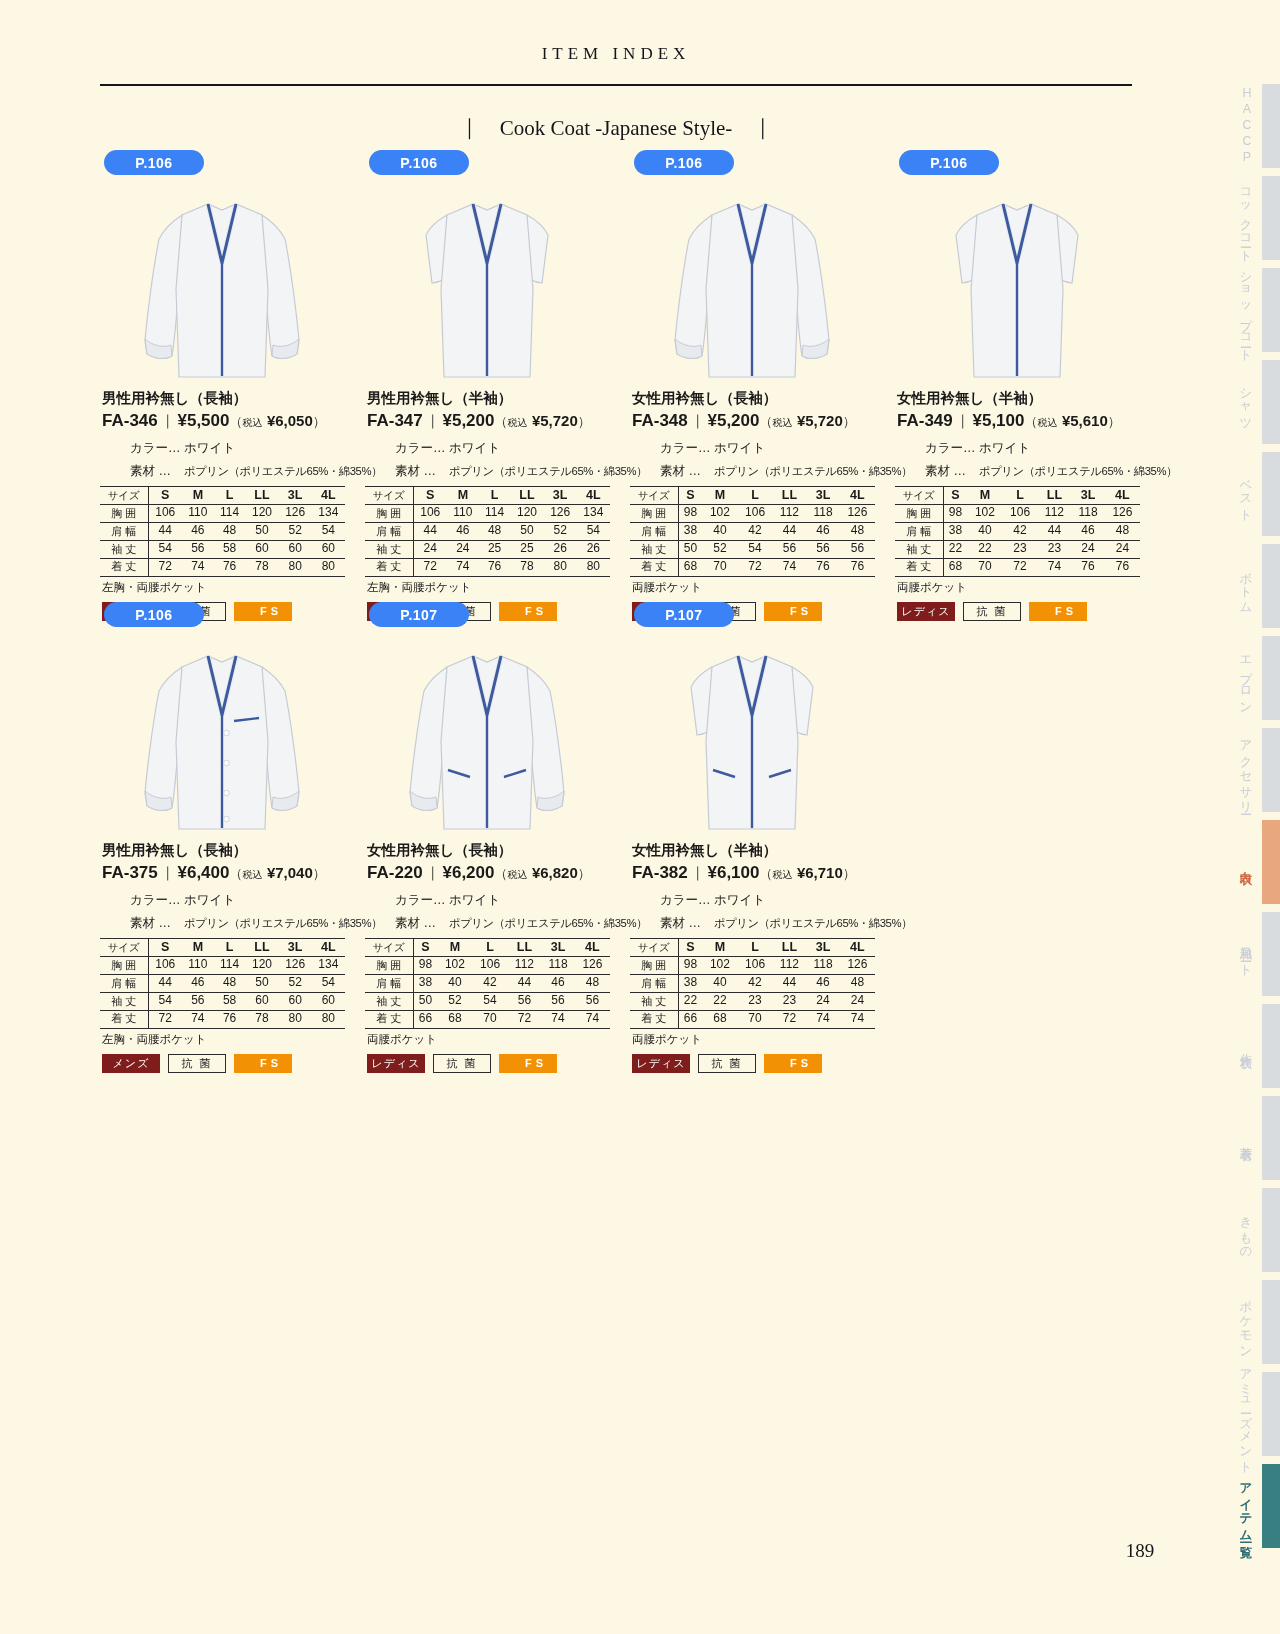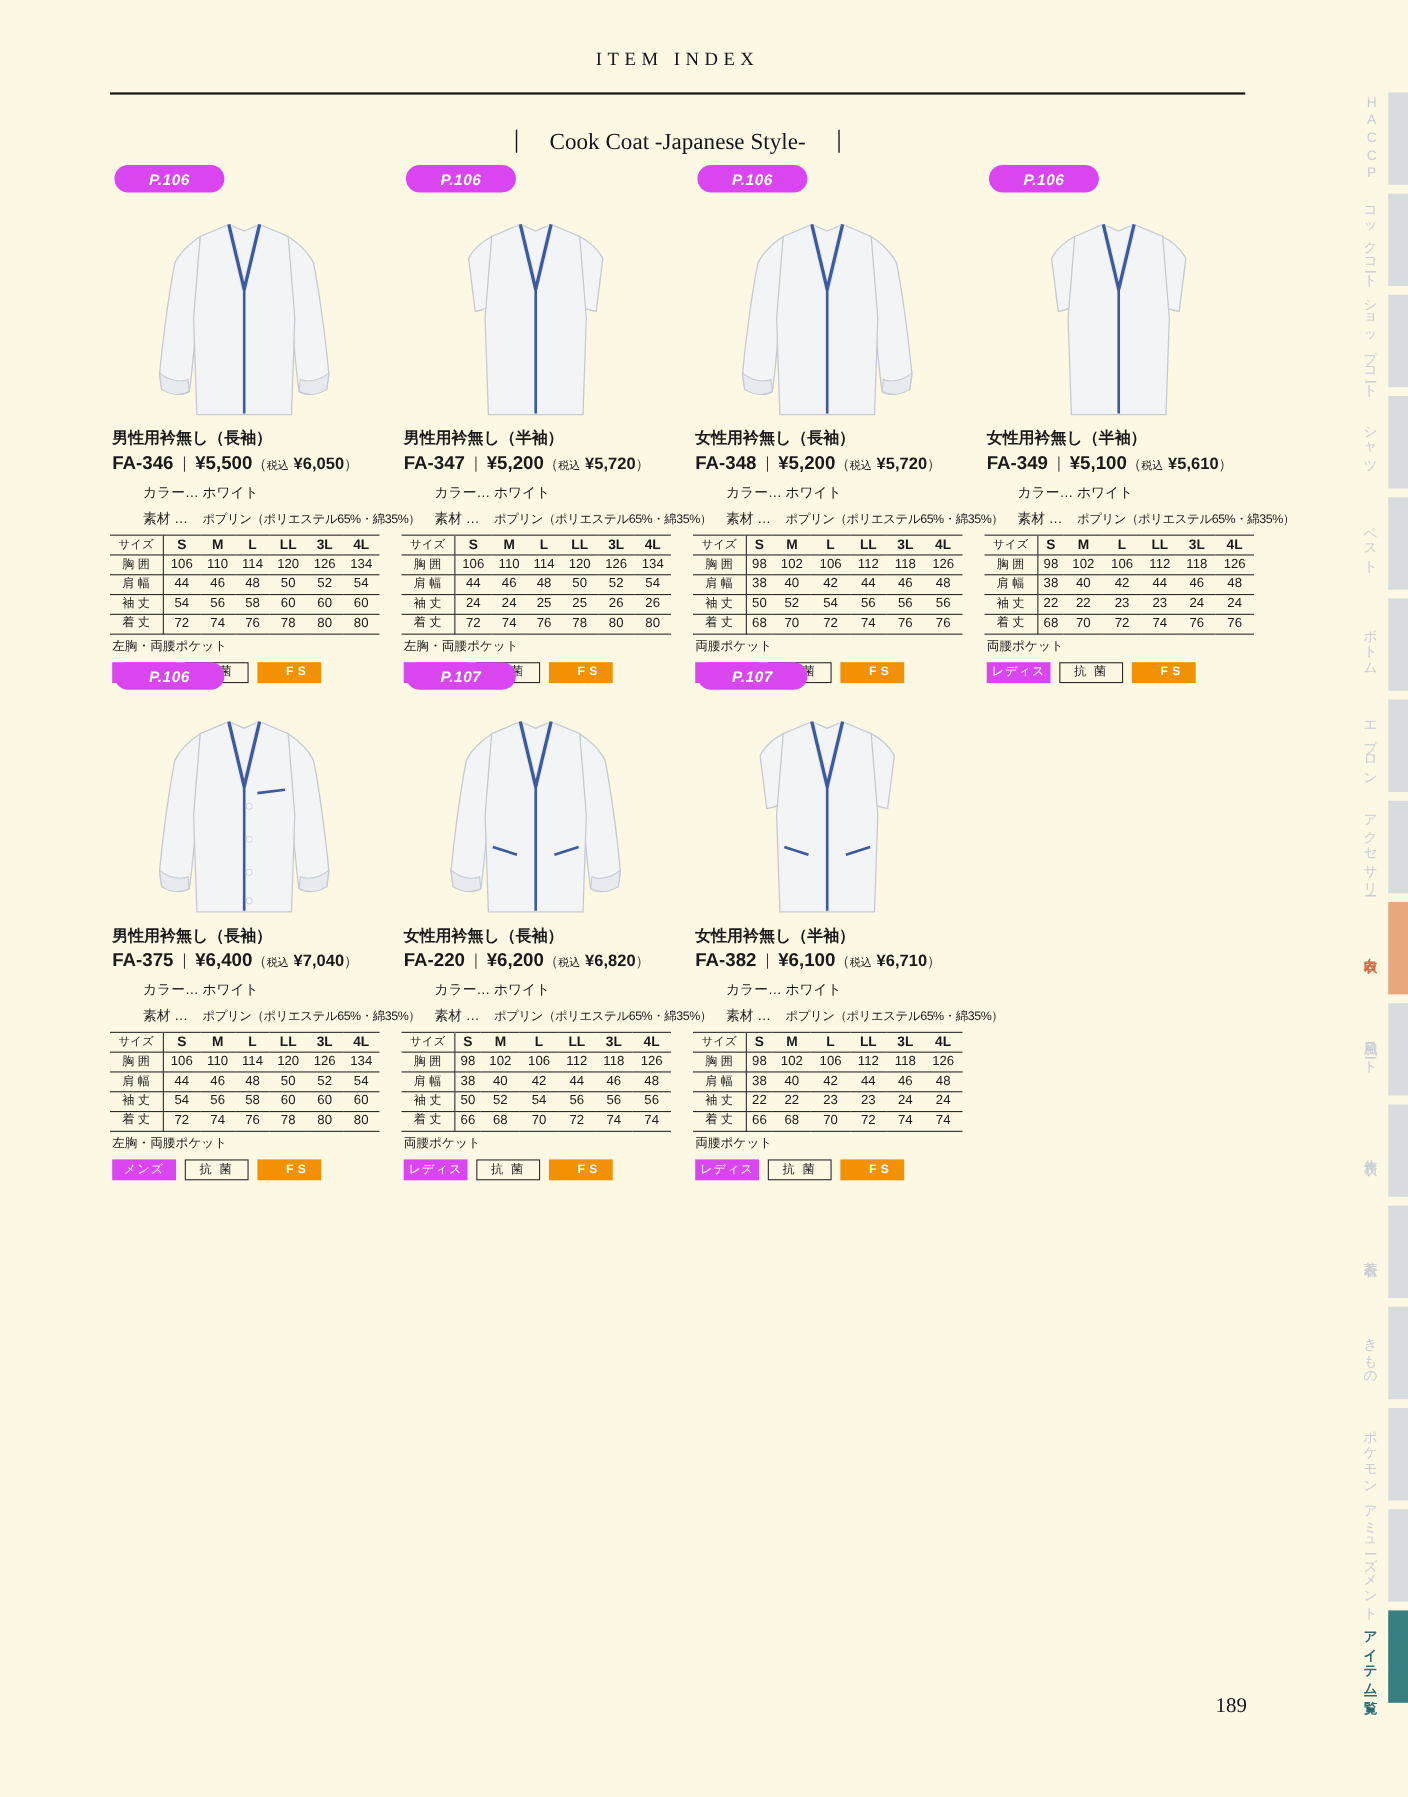--- a/index.html
+++ b/index.html
@@ -27,23 +27,23 @@
     font-size:21px; color:#15151c;
   }
   .title-bar{ font-weight:300; margin:0 20px; position:relative; top:-1px; }
   
   .row{ position:absolute; left:100px; display:flex; gap:20px; }
   .row-1{ top:150px; }
   .row-2{ top:602px; }
   .card{ width:245px; }
   .badge{
     width:100px; height:25px; margin-left:4px;
-    background:#d946ef; color:#fff; border-radius:13px;
+    background:#3b82f6; color:#fff; border-radius:13px;
     display:flex; align-items:center; justify-content:center;
-    font-size:14px; font-weight:bold; letter-spacing:.5px;font-style:italic;
+    font-size:14px; font-weight:bold; letter-spacing:.5px;
   }
   .photo{ height:208px; display:flex; align-items:flex-end; justify-content:center; }
   .p-name{ font-size:14.5px; font-weight:bold; margin:6px 0 3px 2px; white-space:nowrap; }
   .p-code{ margin:1px 0 9px 2px; white-space:nowrap; }
   .code,.price{ font-size:17px; font-weight:bold; }
   .sep{ font-size:14px; margin:0 3px; position:relative; top:-1px; }
   .paren{ font-size:13px; color:#3a3a3a; }
   .tax-label{ font-size:10px; }
   .tax-price{ font-size:15px; font-weight:bold; }
   .spec{ font-size:12.5px; margin:0 0 6px 2px; white-space:nowrap; }
@@ -59,40 +59,40 @@
   .sizes th.lbl,.sizes td.lbl{
     border-right:1px solid #2b2b2b; width:48px; font-size:11px; white-space:nowrap;
   }
   .sizes thead th.lbl{ font-size:10.5px; font-weight:normal; }
   .pocket-note{ font-size:11.5px; margin:3px 0 7px 2px; }
   .tags{ display:flex; gap:8px; margin-left:2px; }
   .tag{
     width:58px; height:19px; display:flex; align-items:center; justify-content:center;
     font-size:11px; line-height:1;
   }
-  .tag.filled{ background:#d946ef; color:#fff; letter-spacing:1px; }
+  .tag.filled{ background:#7f1d1d; color:#fff; letter-spacing:1px; }
   .tag.outline{ border:1px solid #2b2b2b; color:#17171c; letter-spacing:2px; }
   .tag.accent{ color:#fff; letter-spacing:4px; padding-left:16px; font-weight:bold; }
   
   .sidebar{ position:absolute; top:84px; right:0; width:70px; }
   .side-item{ position:relative; height:84px; margin-bottom:8px; }
   .side-tab{ position:absolute; right:0; top:0; width:18px; height:84px; background:#D9DCDF; }
   .side-label{
     position:absolute; right:26px; top:50%; transform:translateY(-50%);
     writing-mode:vertical-rl; font-size:12.5px; letter-spacing:1px;
     color:#C8CDD7; white-space:nowrap;
   }
   .side-label.latin{ text-orientation:upright; letter-spacing:2px; }
   .side-item.active-orange .side-tab{ background:#E9A77D; }
   .side-item.active-orange .side-label{ color:#CE6B44; font-weight:bold; }
   .side-item.active-teal .side-tab{ background:#387F82; }
   .side-item.active-teal .side-label{ color:#2E6F75; font-weight:bold; }
   
   .page-number{
-    position:absolute; top:1540px; left:1105px; width:70px; text-align:left;
+    position:absolute; top:1540px; left:1105px; width:70px; text-align:center;
     font-family:"Liberation Serif", serif; font-size:19px; color:#15151c;
   }
 </style>
 </head>
 <body>
 
 <div class="header-title">ITEM INDEX</div>
 <hr class="header-rule">
 <div class="section-title">
   <span class="title-bar">｜</span><span>Cook Coat -Japanese Style-</span><span class="title-bar">｜</span>

